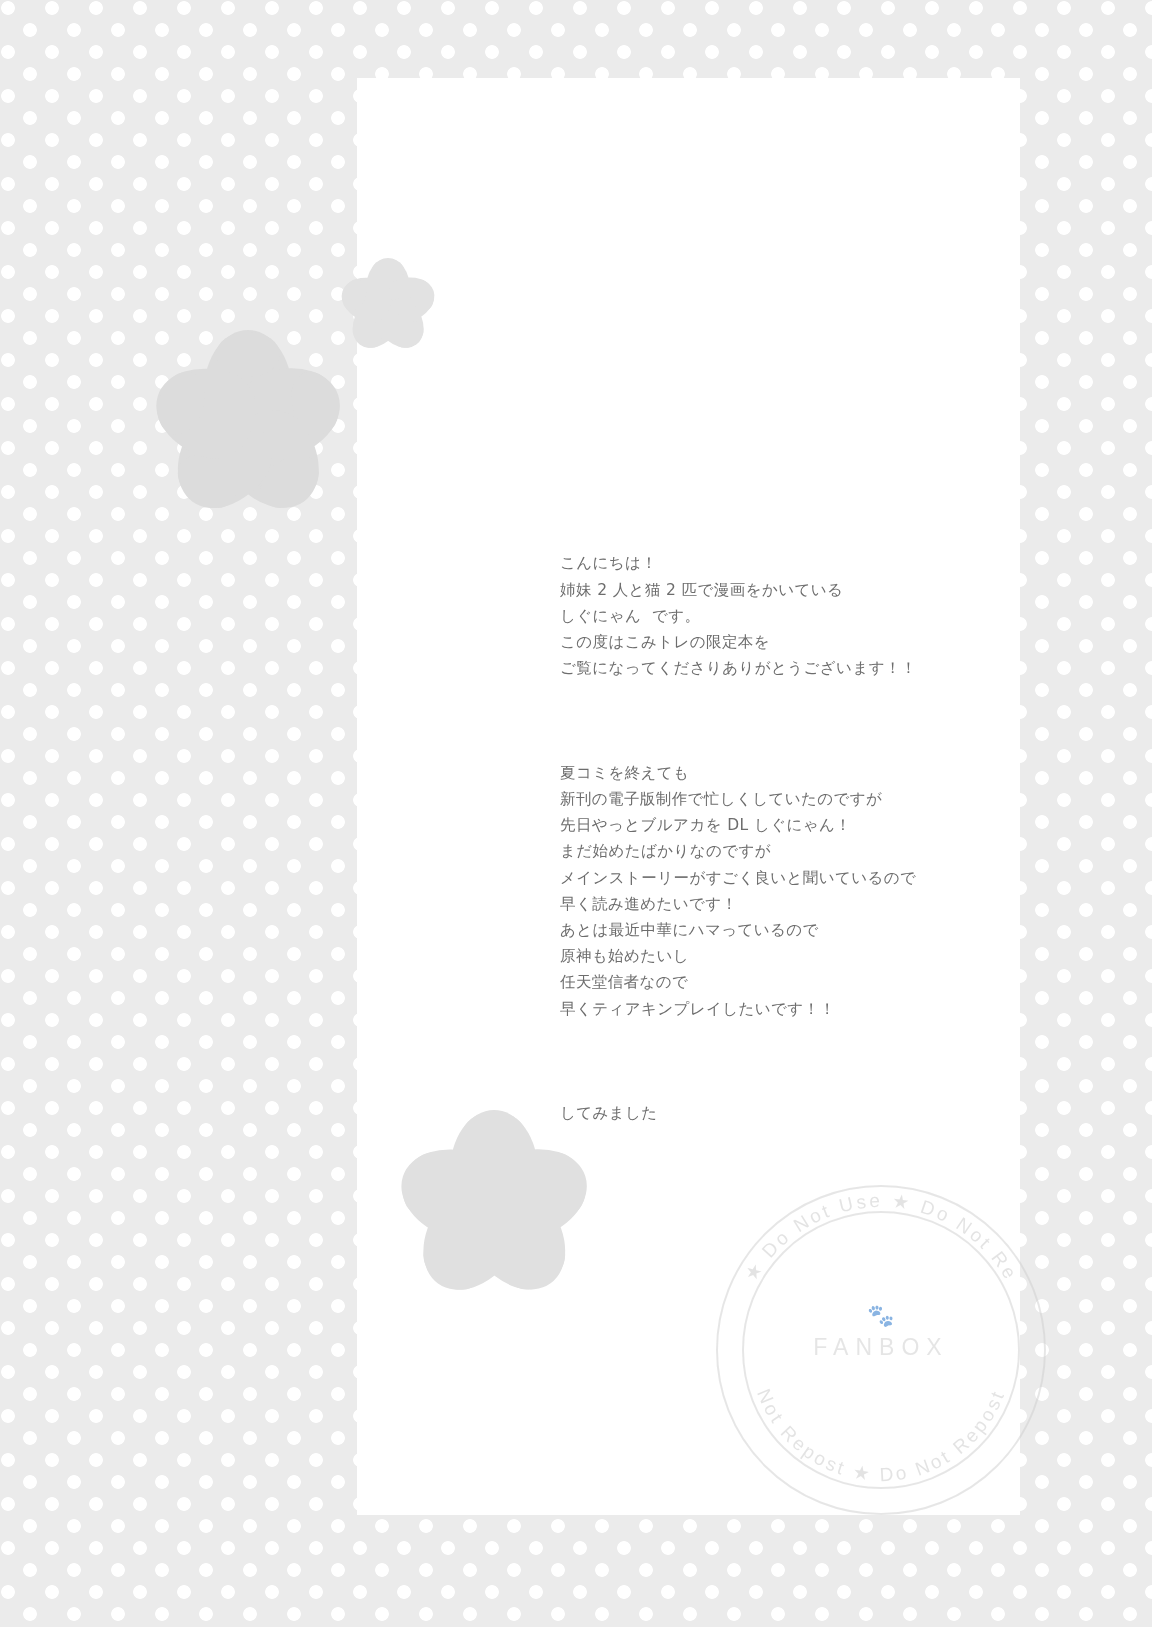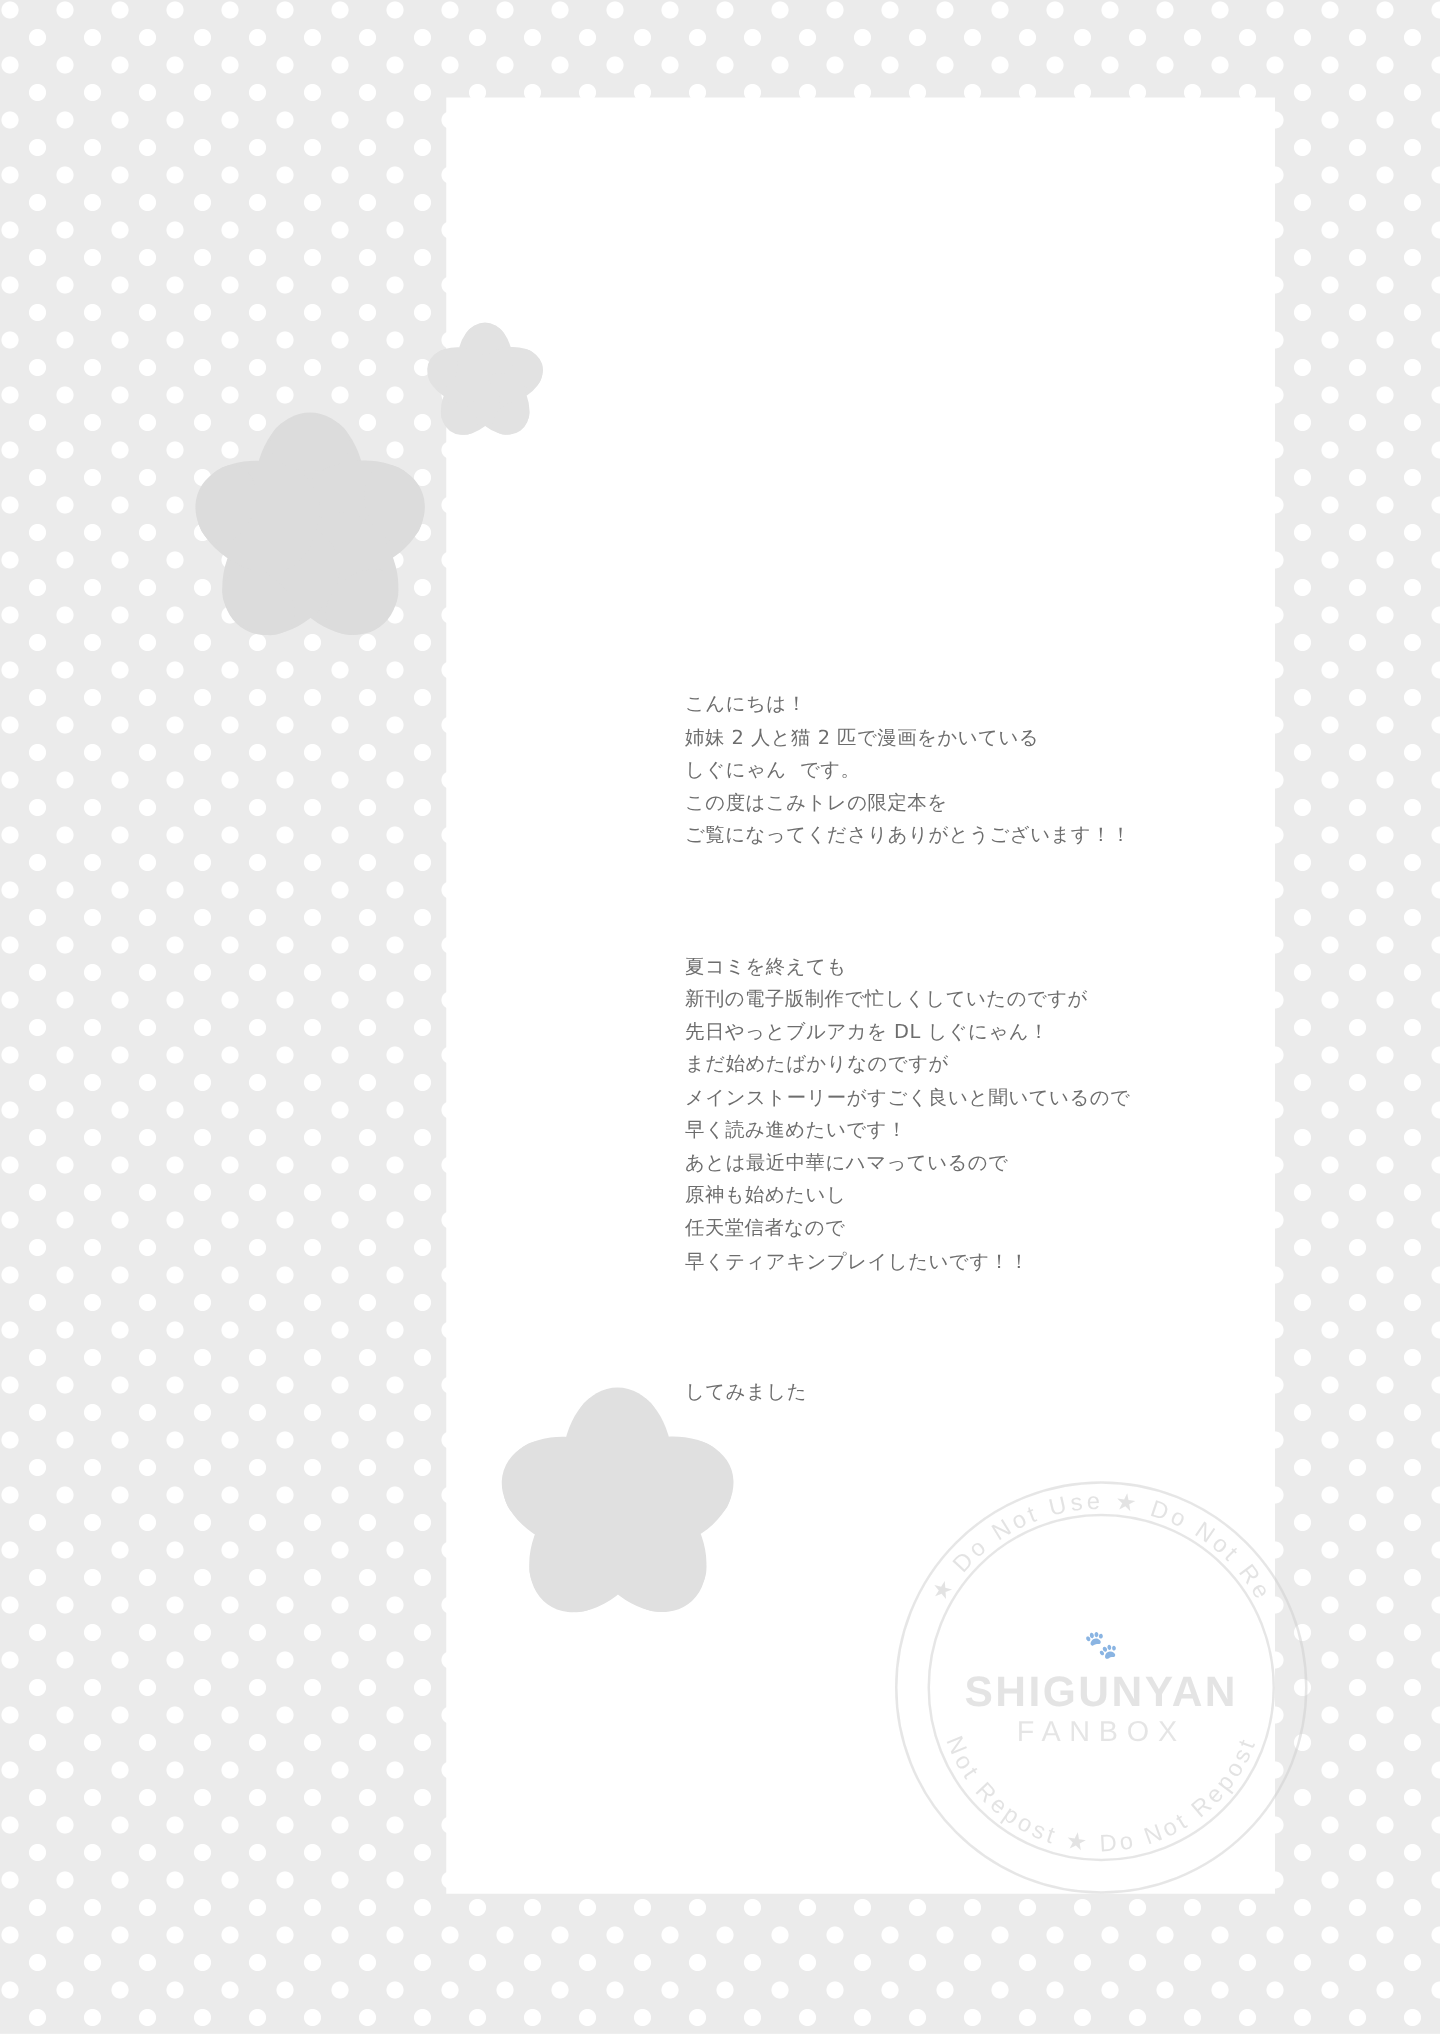--- a/index.html
+++ b/index.html
@@ -83,21 +83,21 @@
     left: 548px;
     top: 498px;
     width: 430px;
     color: #6d6d6d;
     font-size: 15.5px;
     line-height: 26.2px;
     letter-spacing: 0.4px;
     white-space: pre-wrap;
     font-family: "DejaVu Sans", "Liberation Sans", sans-serif;
   }
-  .para { margin: 0 0 26px 0; white-space: pre-wrap; }
+  .para { margin: 0 0 26px 12px; white-space: pre-wrap; }
   .para:last-child { margin-bottom: 0; }
 
   
   #watermark {
     position: absolute;
     left: 716px;
     top: 1185px;
     width: 330px;
     height: 330px;
     pointer-events: none;
@@ -210,18 +210,17 @@
       </defs>
       <text>
         <textPath href="#arcTop" startOffset="50%" text-anchor="middle">★ Do Not Use ★ Do Not Re</textPath>
       </text>
       <text>
         <textPath href="#arcBottom" startOffset="50%" text-anchor="middle">Not Repost ★ Do Not Repost</textPath>
       </text>
     </svg>
     <div id="wm-paw">🐾</div>
     <div id="wm-center">
-      <div id="wm-brand">SHIGUNYAN</div>
       <div id="wm-sub">FANBOX</div>
     </div>
   </div>
 
 </div>
 
 </body></html>

